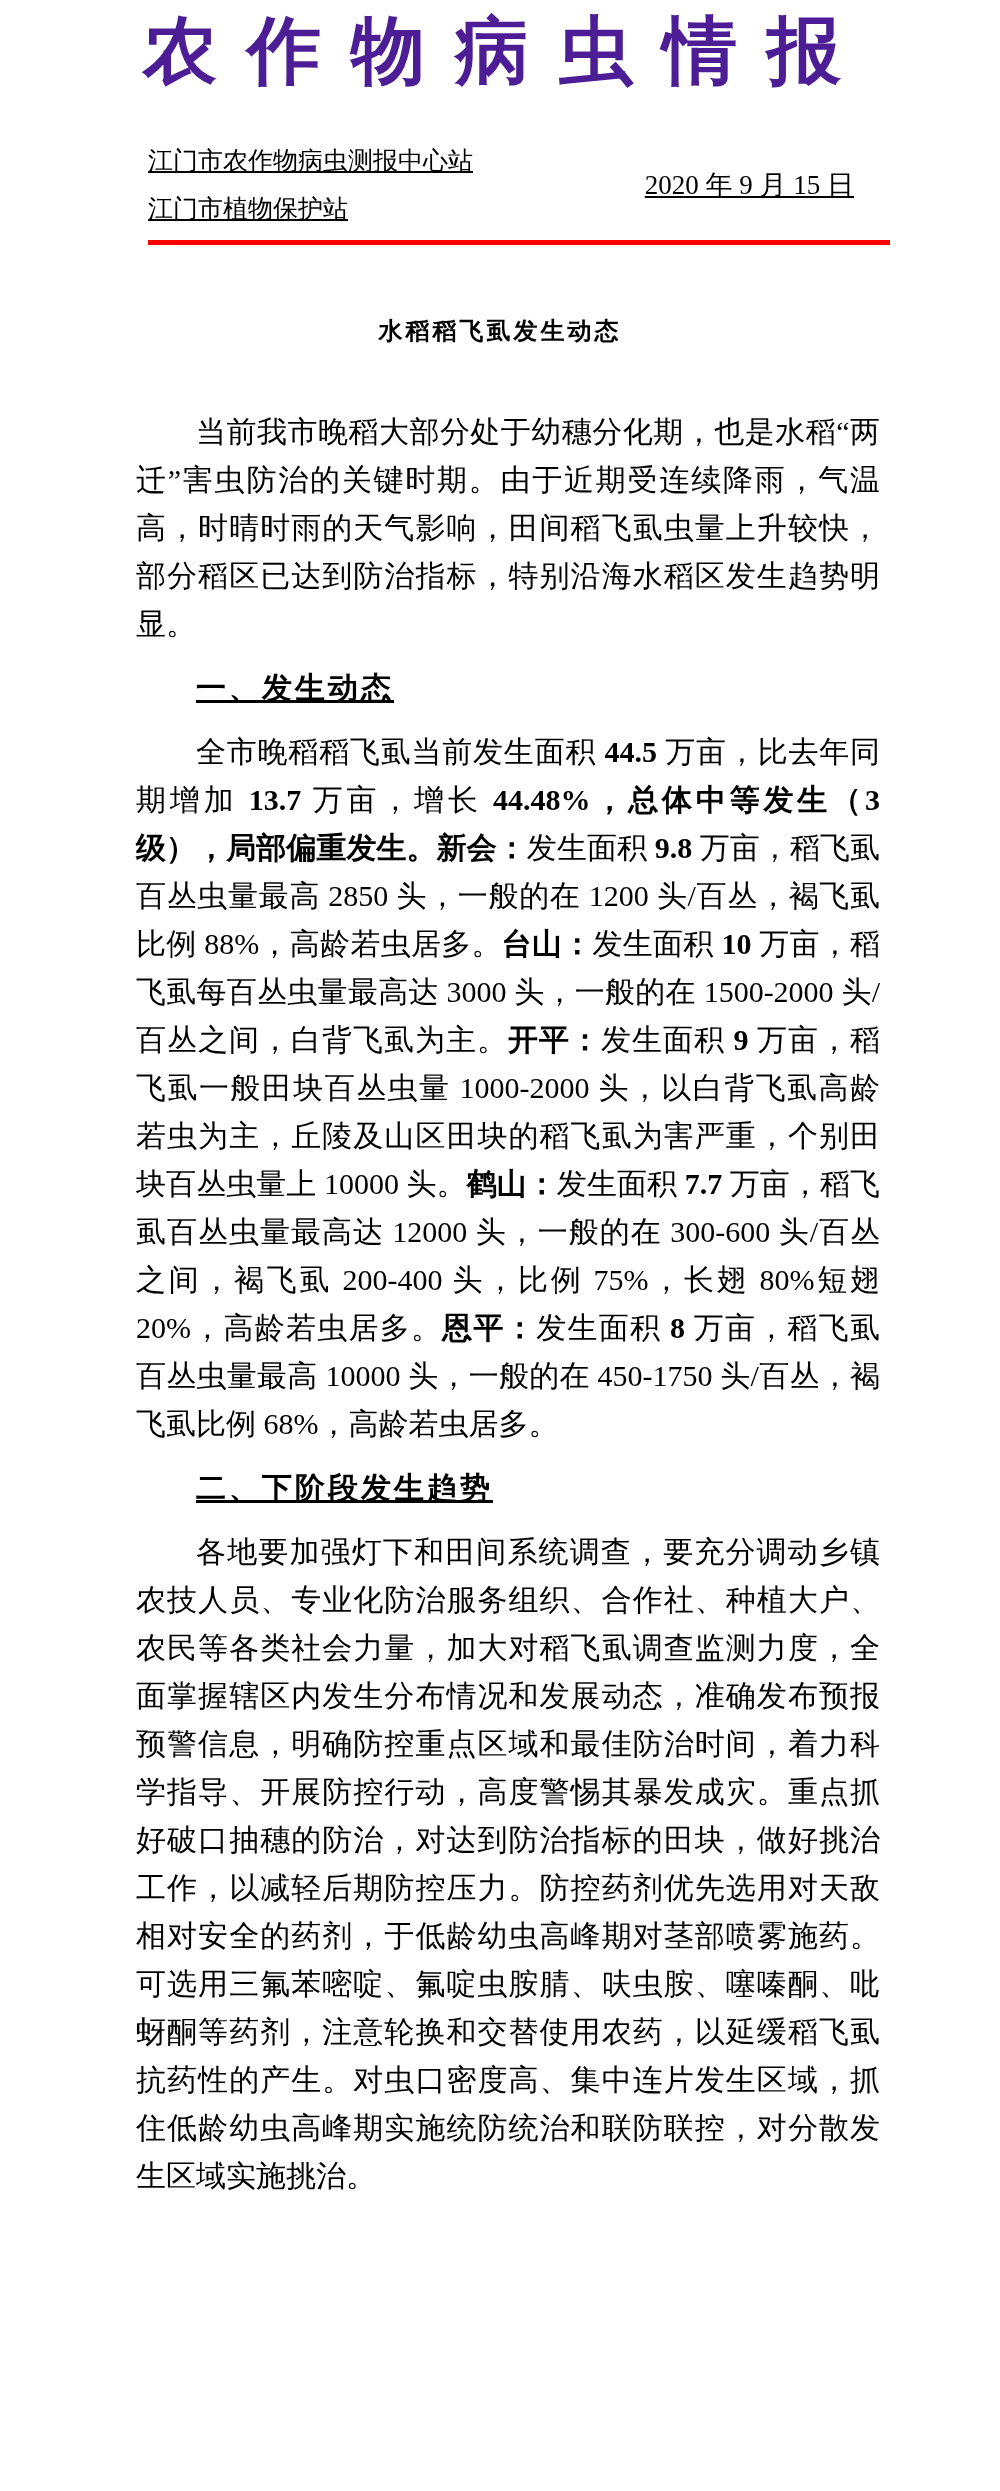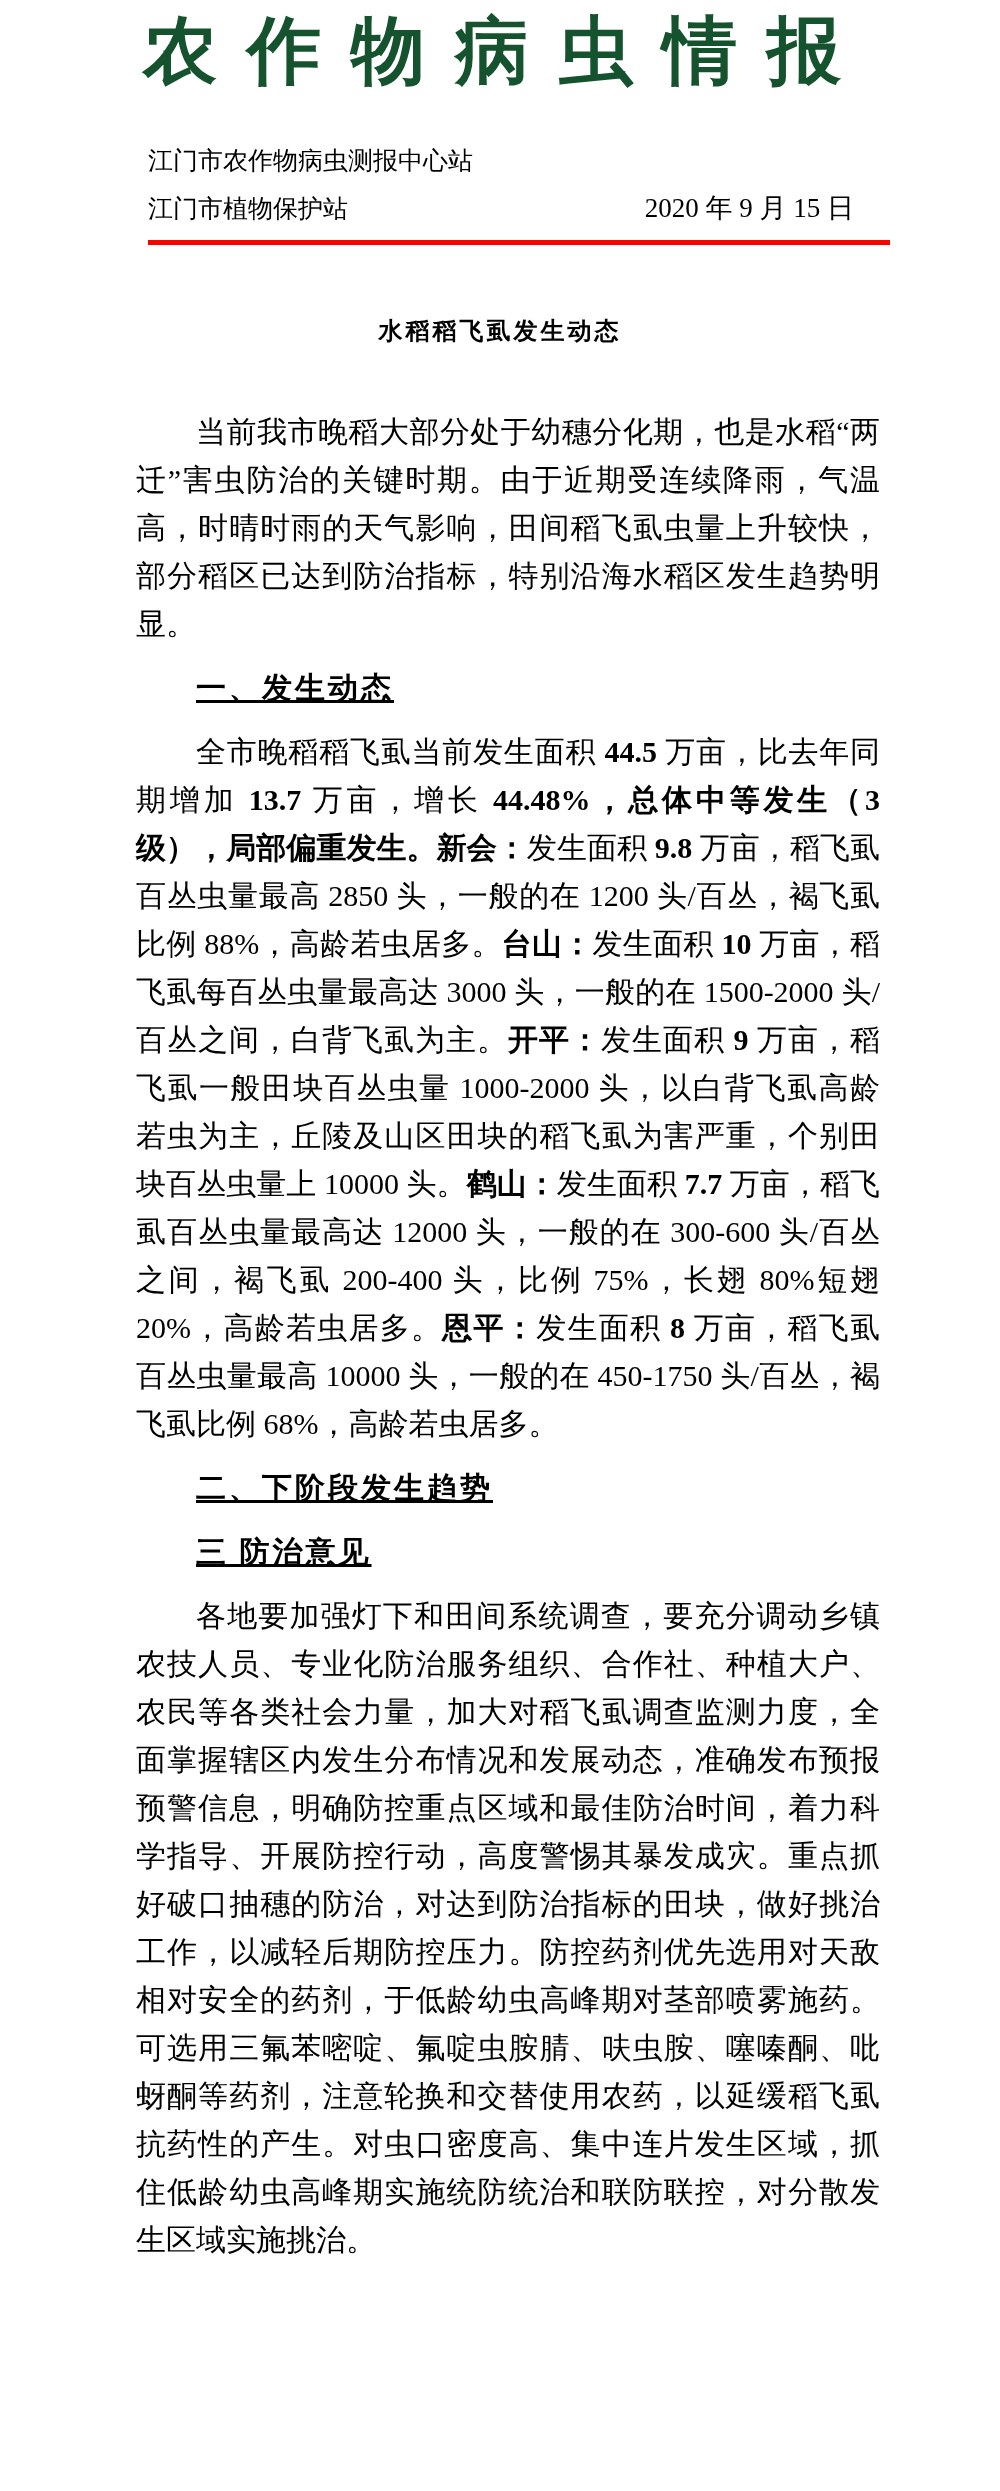--- a/index.html
+++ b/index.html
@@ -13,38 +13,39 @@
     font-family: "Liberation Serif", "DejaVu Serif", serif;
     overflow: hidden;
     box-sizing: border-box;
   }
   .masthead {
     padding-top: 14px;
     text-align: center;
     font-size: 74px;
     line-height: 1.0;
     font-weight: bold;
-    color: #14532d;
+    color: #4c1d95;
     letter-spacing: 30px;
     padding-left: 14px; 
     white-space: nowrap;
   }
   .issue {
     margin-top: 62px;
     text-align: center;
     font-size: 26px;
     line-height: 1.2;
   }
   .org-row {
     margin: 58px 110px 0 148px;
     display: flex;
     justify-content: space-between;
-    align-items: flex-end;
+    align-items: center;
     font-size: 25px;
     line-height: 1.2;
+    text-decoration: underline;
   }
   .org-row .org-line-2 { margin-top: 18px; }
   .date { font-size: 27px; margin-right: 36px; white-space: nowrap; }
   .divider {
     margin: 16px 110px 0 148px;
     height: 5px;
     background: #FF0000;
   }
   .article-title {
     margin: 72px 0 0 0;
@@ -87,16 +88,15 @@
 
   <div class="divider"></div>
 
   <h1 class="article-title">水稻稻飞虱发生动态</h1>
 
   <div class="body-text">
       <p class="paragraph"><span>当前我市晚稻大部分处于幼穗分化期，也是水稻“两迁”害虫防治的关键时期。由于近期受连续降雨，气温高，时晴时雨的天气影响，田间稻飞虱虫量上升较快，部分稻区已达到防治指标，特别沿海水稻区发生趋势明显。</span></p>
       <p class="heading"><span class="b">一、发生动态</span></p>
       <p class="paragraph"><span>全市晚稻稻飞虱当前发生面积 </span><span class="b">44.5</span><span> 万亩，比去年同期增加 </span><span class="b">13.7</span><span> 万亩，增长 </span><span class="b">44.48%，总体中等发生（3 级），局部偏重发生。新会：</span><span>发生面积 </span><span class="b">9.8</span><span> 万亩，稻飞虱百丛虫量最高 2850 头，一般的在 1200 头/百丛，褐飞虱比例 88%，高龄若虫居多。</span><span class="b">台山：</span><span>发生面积 </span><span class="b">10</span><span> 万亩，稻飞虱每百丛虫量最高达 3000 头，一般的在 1500-2000 头/百丛之间，白背飞虱为主。</span><span class="b">开平：</span><span>发生面积 </span><span class="b">9</span><span> 万亩，稻飞虱一般田块百丛虫量 1000-2000 头，以白背飞虱高龄若虫为主，丘陵及山区田块的稻飞虱为害严重，个别田块百丛虫量上 10000 头。</span><span class="b">鹤山：</span><span>发生面积 </span><span class="b">7.7</span><span> 万亩，稻飞虱百丛虫量最高达 12000 头，一般的在 300-600 头/百丛之间，褐飞虱 200-400 头，比例 75%，长翅 80%短翅 20%，高龄若虫居多。</span><span class="b">恩平：</span><span>发生面积 </span><span class="b">8</span><span> 万亩，稻飞虱百丛虫量最高 10000 头，一般的在 450-1750 头/百丛，褐飞虱比例 68%，高龄若虫居多。</span></p>
       <p class="heading"><span class="b">二、下阶段发生趋势</span></p>
-      <p class="heading"><span class="b">三 防治意见</span></p>
       <p class="paragraph"><span>各地要加强灯下和田间系统调查，要充分调动乡镇农技人员、专业化防治服务组织、合作社、种植大户、农民等各类社会力量，加大对稻飞虱调查监测力度，全面掌握辖区内发生分布情况和发展动态，准确发布预报预警信息，明确防控重点区域和最佳防治时间，着力科学指导、开展防控行动，高度警惕其暴发成灾。重点抓好破口抽穗的防治，对达到防治指标的田块，做好挑治工作，以减轻后期防控压力。防控药剂优先选用对天敌相对安全的药剂，于低龄幼虫高峰期对茎部喷雾施药。可选用三氟苯嘧啶、氟啶虫胺腈、呋虫胺、噻嗪酮、吡蚜酮等药剂，注意轮换和交替使用农药，以延缓稻飞虱抗药性的产生。对虫口密度高、集中连片发生区域，抓住低龄幼虫高峰期实施统防统治和联防联控，对分散发生区域实施挑治。</span></p>
     </div>
 </div>
 
 </body></html>

